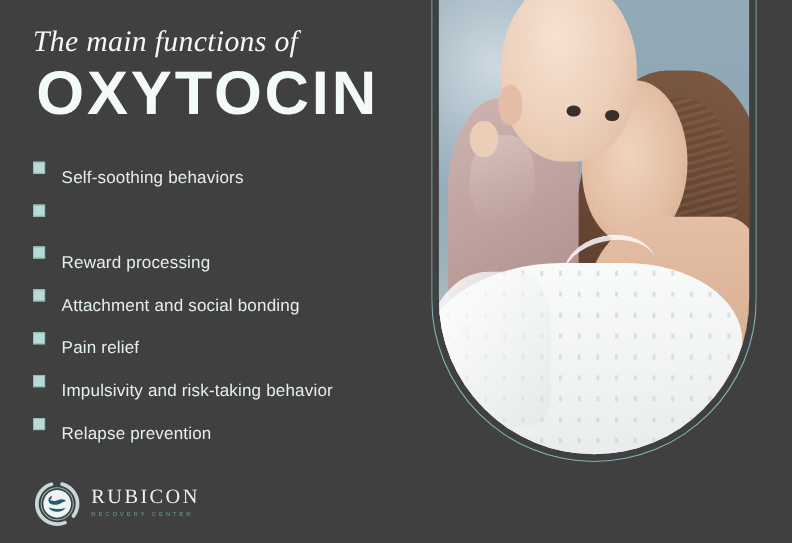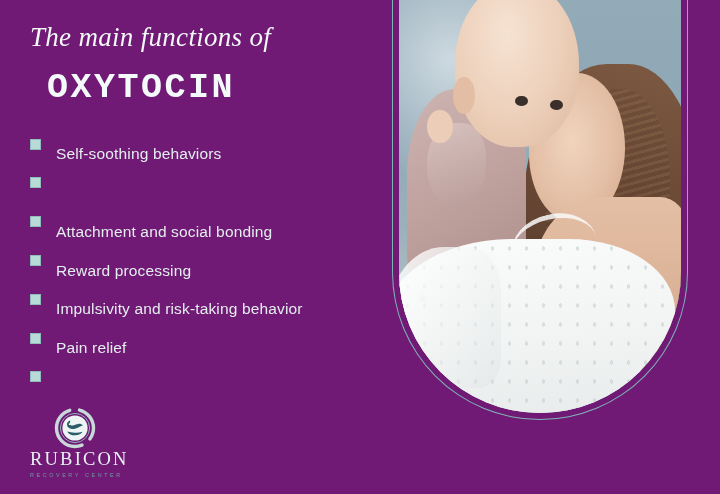--- a/index.html
+++ b/index.html
@@ -11,21 +11,21 @@
     height: 494px;
     overflow: hidden;
     background: #1a5460;
     font-family: "Liberation Sans", sans-serif;
   }
 
   .infographic {
     position: relative;
     width: 720px;
     height: 494px;
-    background: #701a75;
+    background: #404040;
     overflow: hidden;
   }
 
   
   .left-panel {
     position: absolute;
     left: 0;
     top: 0;
     width: 392px;
     height: 494px;
@@ -42,27 +42,27 @@
     font-style: italic;
     font-size: 27px;
     line-height: 1.15;
     color: #f3f8f8;
     letter-spacing: 0.3px;
     margin: 0 0 2px 0;
     white-space: nowrap;
   }
 
   .title-main {
-    font-family: Liberation Mono, monospace;
+    font-family: Liberation Sans, sans-serif;
     font-weight: bold;
-    font-size: 35px;
+    font-size: 56px;
     line-height: 1.05;
     color: #f4f9f9;
     letter-spacing: 2.5px;
-    margin: 17px;
+    margin: 3px;
     white-space: nowrap;
   }
 
   
   .function-list {
     list-style: none;
     margin: 0;
     padding: 0;
   }
 
@@ -91,21 +91,20 @@
     margin-top: 20px;
   }
 
   
   .logo {
     position: absolute;
     left: 30px;
     bottom: 14px;
     display: flex;
     align-items: center;
-    flex-direction: column;
   }
 
   .logo-mark {
     width: 44px;
     height: 44px;
     flex: 0 0 auto;
     margin-right: 9px;
   }
 
   .logo-text {
@@ -334,36 +333,37 @@
     <ul class="function-list">
       <li class="function-item">
         <span class="bullet-square"></span>
         <span class="function-label">Self-soothing behaviors</span>
       </li>
       <li class="function-item">
         <span class="bullet-square"></span>
       </li>
       <li class="function-item">
         <span class="bullet-square"></span>
+        <span class="function-label">Reward processing</span>
+      </li>
+      <li class="function-item">
+        <span class="bullet-square"></span>
         <span class="function-label">Attachment and social bonding</span>
       </li>
       <li class="function-item">
         <span class="bullet-square"></span>
-        <span class="function-label">Reward processing</span>
+        <span class="function-label">Pain relief</span>
       </li>
       <li class="function-item">
         <span class="bullet-square"></span>
         <span class="function-label">Impulsivity and risk-taking behavior</span>
       </li>
       <li class="function-item">
         <span class="bullet-square"></span>
-        <span class="function-label">Pain relief</span>
-      </li>
-      <li class="function-item">
-        <span class="bullet-square"></span>
+        <span class="function-label">Relapse prevention</span>
       </li>
     </ul>
 
     <div class="logo">
       <span class="logo-mark">
         <svg viewBox="0 0 44 44" width="44" height="44" aria-hidden="true">
 
           <path d="M22 3.5 A18.5 18.5 0 1 0 22 40.5 A18.5 18.5 0 1 0 22 3.5" fill="none" stroke="#c9d9da" stroke-width="3.4" stroke-dasharray="36 10 36 10" stroke-linecap="round" transform="rotate(-90 22 22)"></path>
 
           <circle cx="22" cy="22" r="14.6" fill="none" stroke="#8fb2b6" stroke-width="1"></circle>

